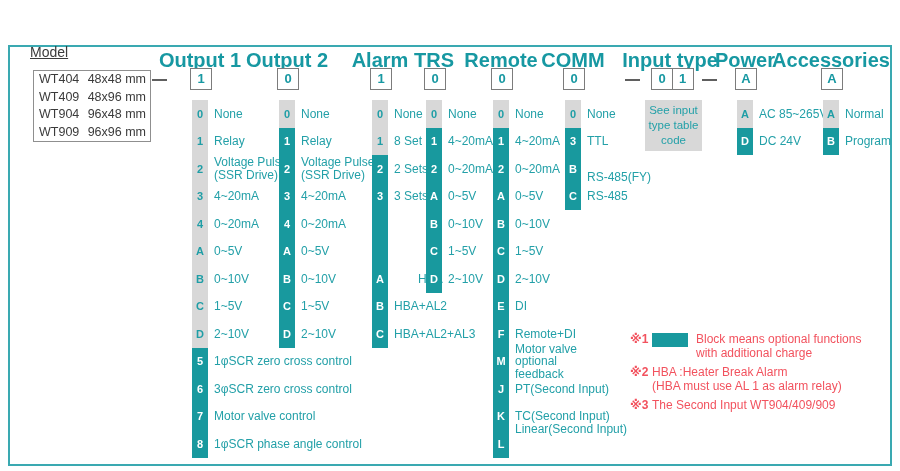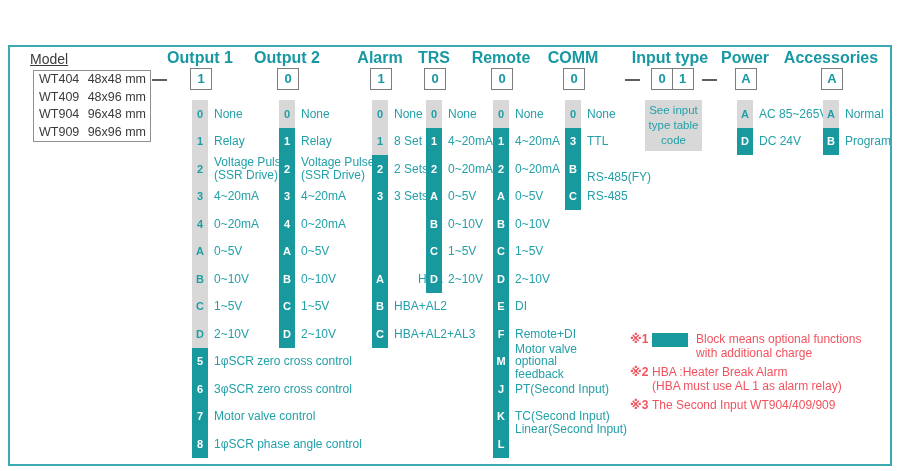--- a/index.html
+++ b/index.html
@@ -9,28 +9,28 @@
   }
   .abs{position:absolute;}
   #title{
     top:4px;left:0;width:900px;text-align:center;
     font-size:29px;font-weight:bold;color:#1296A2;letter-spacing:0.5px;
   }
   #frame{
     left:8px;top:45px;width:880px;height:417px;
     border:2px solid #3AA9B1;background:#fff;
   }
-  #model-label{left:30px;top:51px;font-size:14px;color:#3B3B3B;text-decoration:underline;}
+  #model-label{left:30px;top:44px;font-size:14px;color:#3B3B3B;text-decoration:underline;}
   #model-table{
     left:33px;top:70px;width:116px;border:1px solid #8F8F8F;background:#fff;
   }
   .mrow{display:flex;justify-content:space-between;height:17.5px;line-height:17.5px;
     font-size:12.5px;color:#3B3B3B;padding:0 4px 0 5px;}
   .dash{width:15px;height:2px;background:#5F5F5F;}
-  .col-header{top:49px;font-size:16px;font-weight:bold;color:#1798A2;white-space:nowrap;transform:translateX(-50%);}
+  .col-header{top:49px;font-size:20px;font-weight:bold;color:#1798A2;white-space:nowrap;transform:translateX(-50%);}
   .code-box{
     top:68px;width:20px;height:20px;border:1.5px solid #7C7C7C;background:#fff;
     font-size:13px;font-weight:bold;color:#1798A2;text-align:center;line-height:20px;
   }
   .cell{
     width:16px;height:27.5px;font-size:11px;font-weight:bold;
     display:flex;align-items:center;justify-content:center;
   }
   .cell.gray{background:#D8D8D8;color:#1F9EA6;}
   .cell.teal{background:#18999E;color:#ffffff;}

